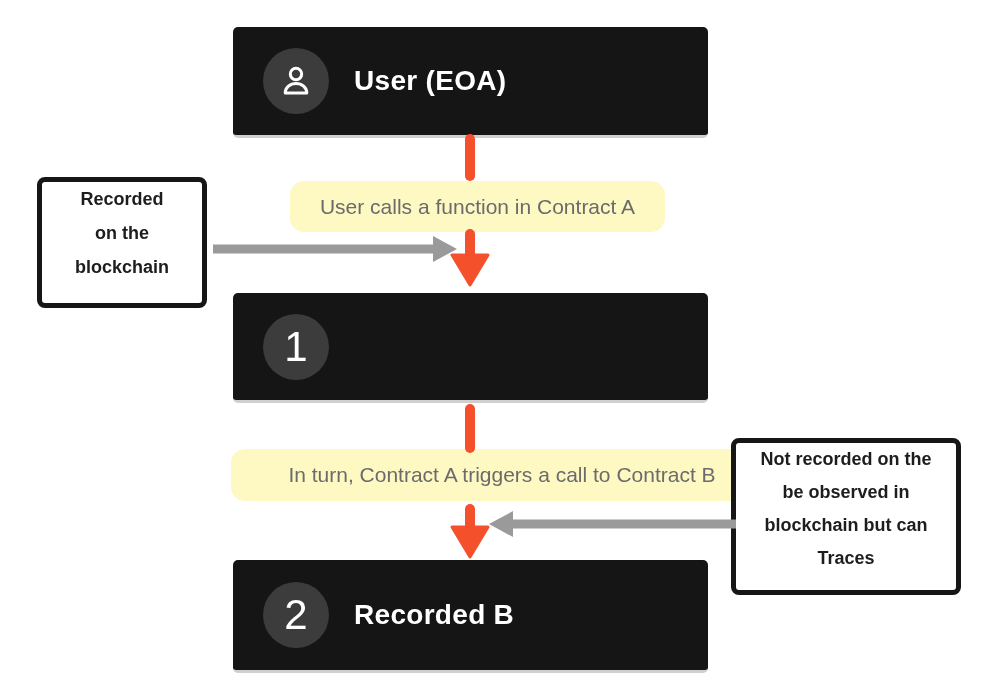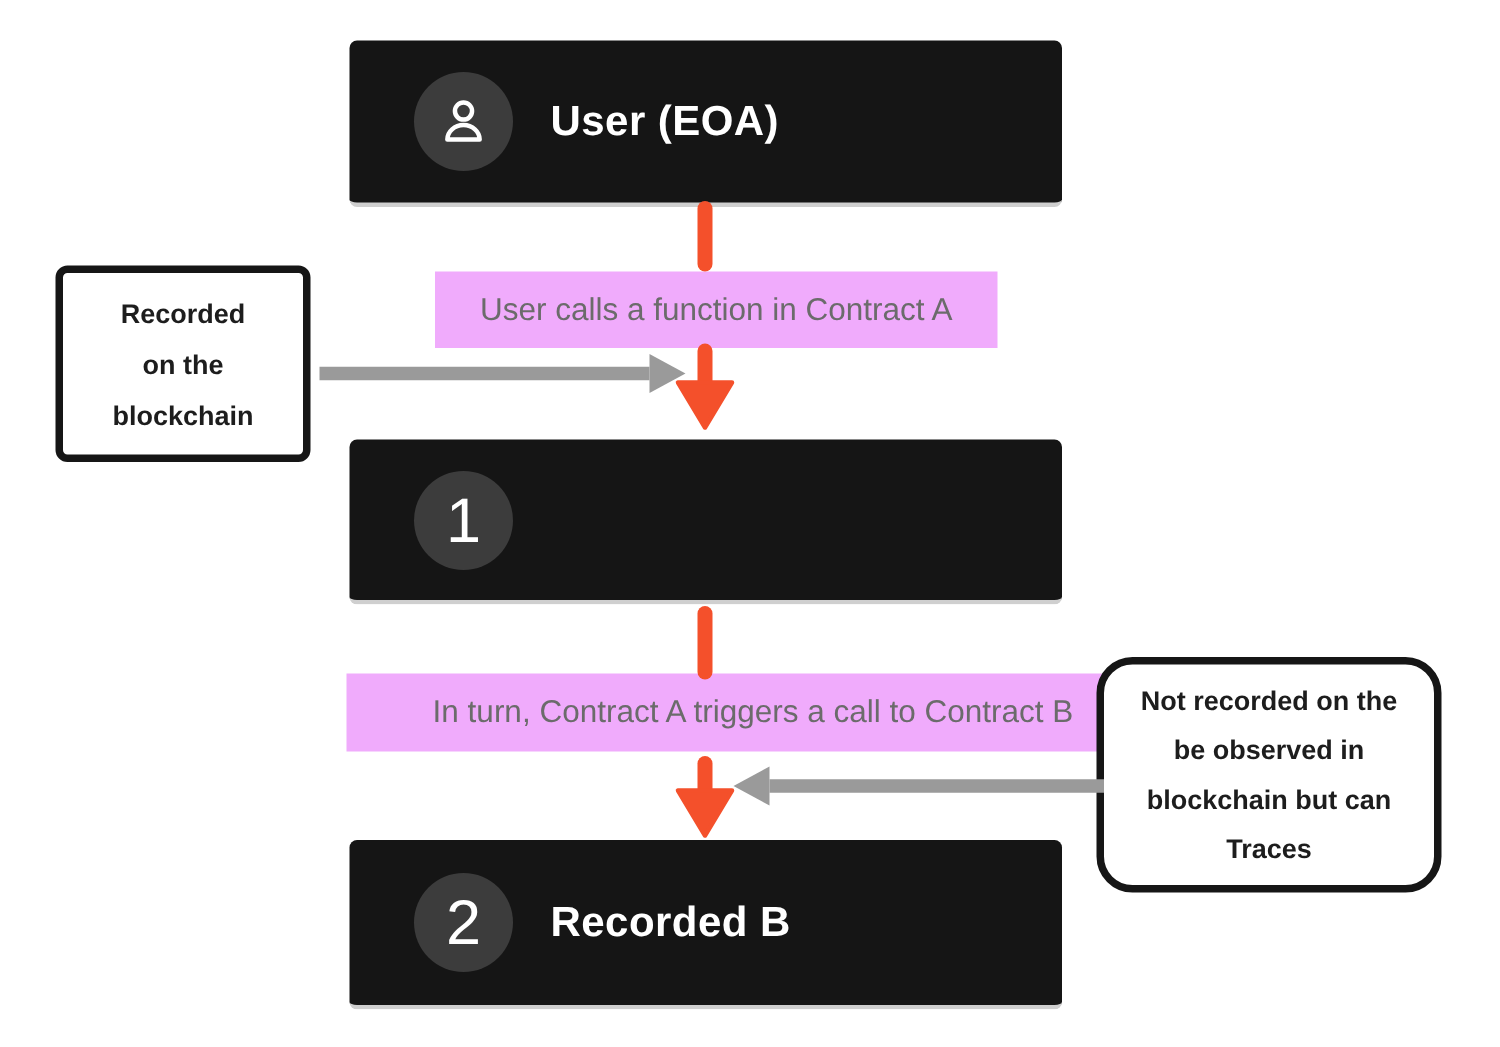--- a/index.html
+++ b/index.html
@@ -11,55 +11,55 @@
     overflow:hidden;
   }
   
   .node{
     position:absolute;left:233px;width:475px;
     background:#151515;
     border-radius:5px;
     border-bottom:3px solid #cfcfcf;
     box-sizing:border-box;
     display:flex;align-items:center;
-    padding-left:43px;gap:25px;
+    padding-left:30px;gap:25px;
   }
   #node-user{top:27px;height:111px;}
   #node-a{top:293px;height:110px;}
   #node-b{top:560px;height:113px;}
   .badge{
     width:66px;height:66px;border-radius:50%;
     background:#3c3c3c;color:#ffffff;
     display:flex;align-items:center;justify-content:center;
     font-size:42px;font-weight:400;line-height:1;
     flex:0 0 auto;
   }
   .node-title{
     color:#ffffff;font-size:28px;font-weight:700;letter-spacing:.3px;
     white-space:nowrap;
   }
   
   .flow-label{
-    position:absolute;background:#f0abfc;color:#6b6b6b;
+    position:absolute;background:#fef9c3;color:#6b6b6b;
     font-size:21px;font-weight:400;
     display:flex;align-items:center;justify-content:center;
-    text-align:center;box-sizing:border-box;white-space:nowrap;
+    text-align:center;box-sizing:border-box;white-space:nowrap;border-radius:14px;
   }
   #flow-label-1{left:290px;top:181px;width:375px;height:51px;}
   #flow-label-2{left:231px;top:449px;width:542px;height:52px;}
   
   .note{
     position:absolute;background:#ffffff;
     border:5px solid #161616;border-radius:8px;
     box-sizing:border-box;
-    display:flex;flex-direction:column;align-items:center;justify-content:center;
+    display:flex;flex-direction:column;align-items:center;justify-content:flex-start;
     text-align:center;font-weight:700;font-size:18px;color:#1d1d1d;
   }
   #note-left{left:37px;top:177px;width:170px;height:131px;line-height:34px;}
-  #note-right{left:731px;top:438px;width:230px;height:157px;line-height:33px;border-radius:24px;}
+  #note-right{left:731px;top:438px;width:230px;height:157px;line-height:33px;}
   .note .line{white-space:nowrap;}
   
   .arrows{
     position:absolute;left:0;top:0;width:1000px;height:698px;
     pointer-events:none;
   }
 </style>
 </head>
 <body>
 

